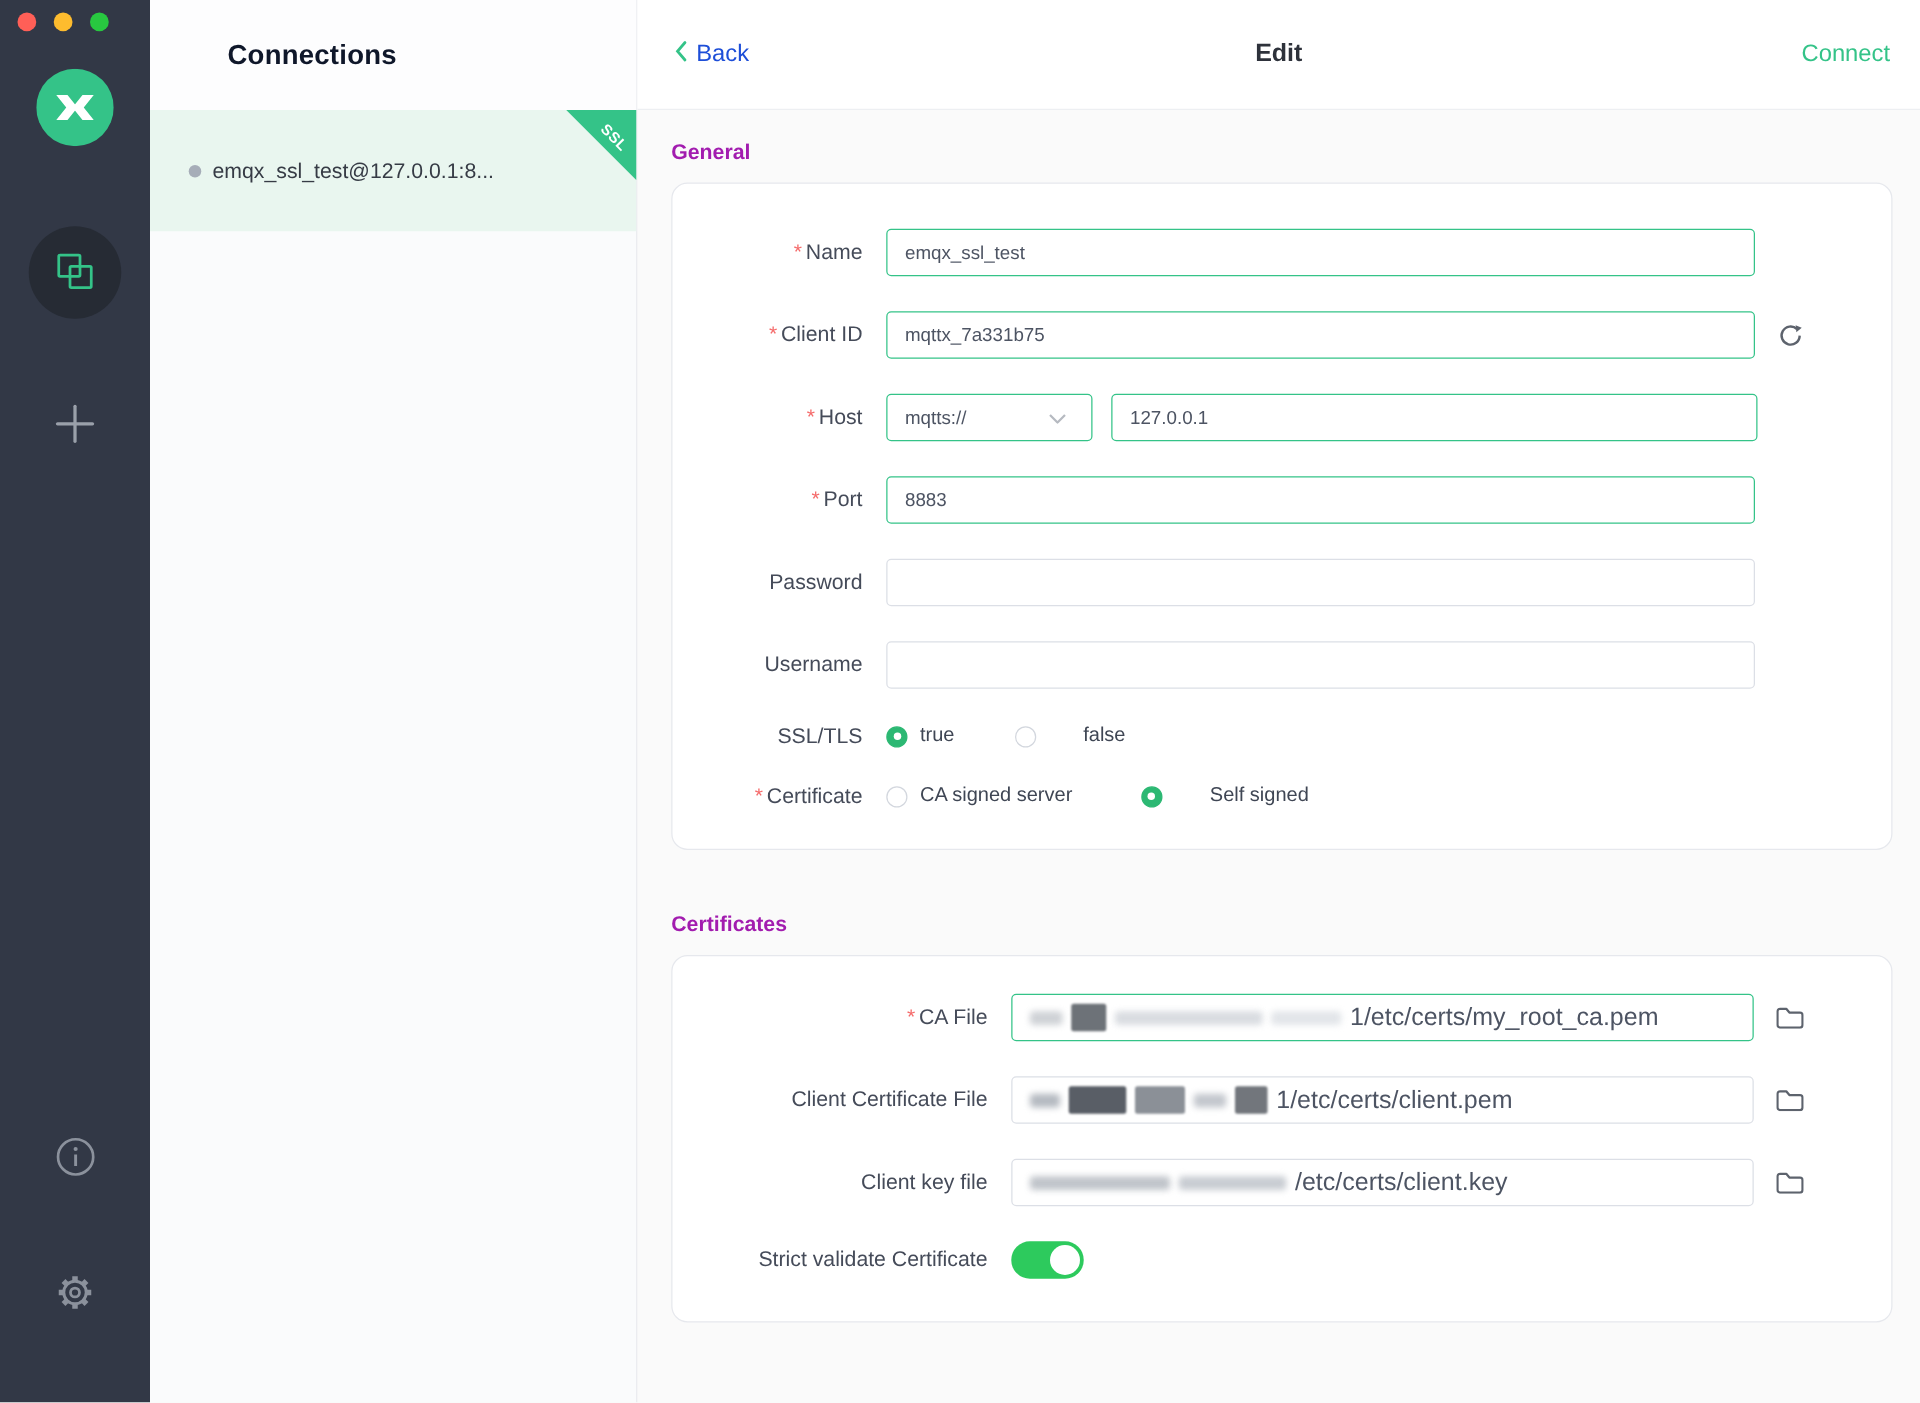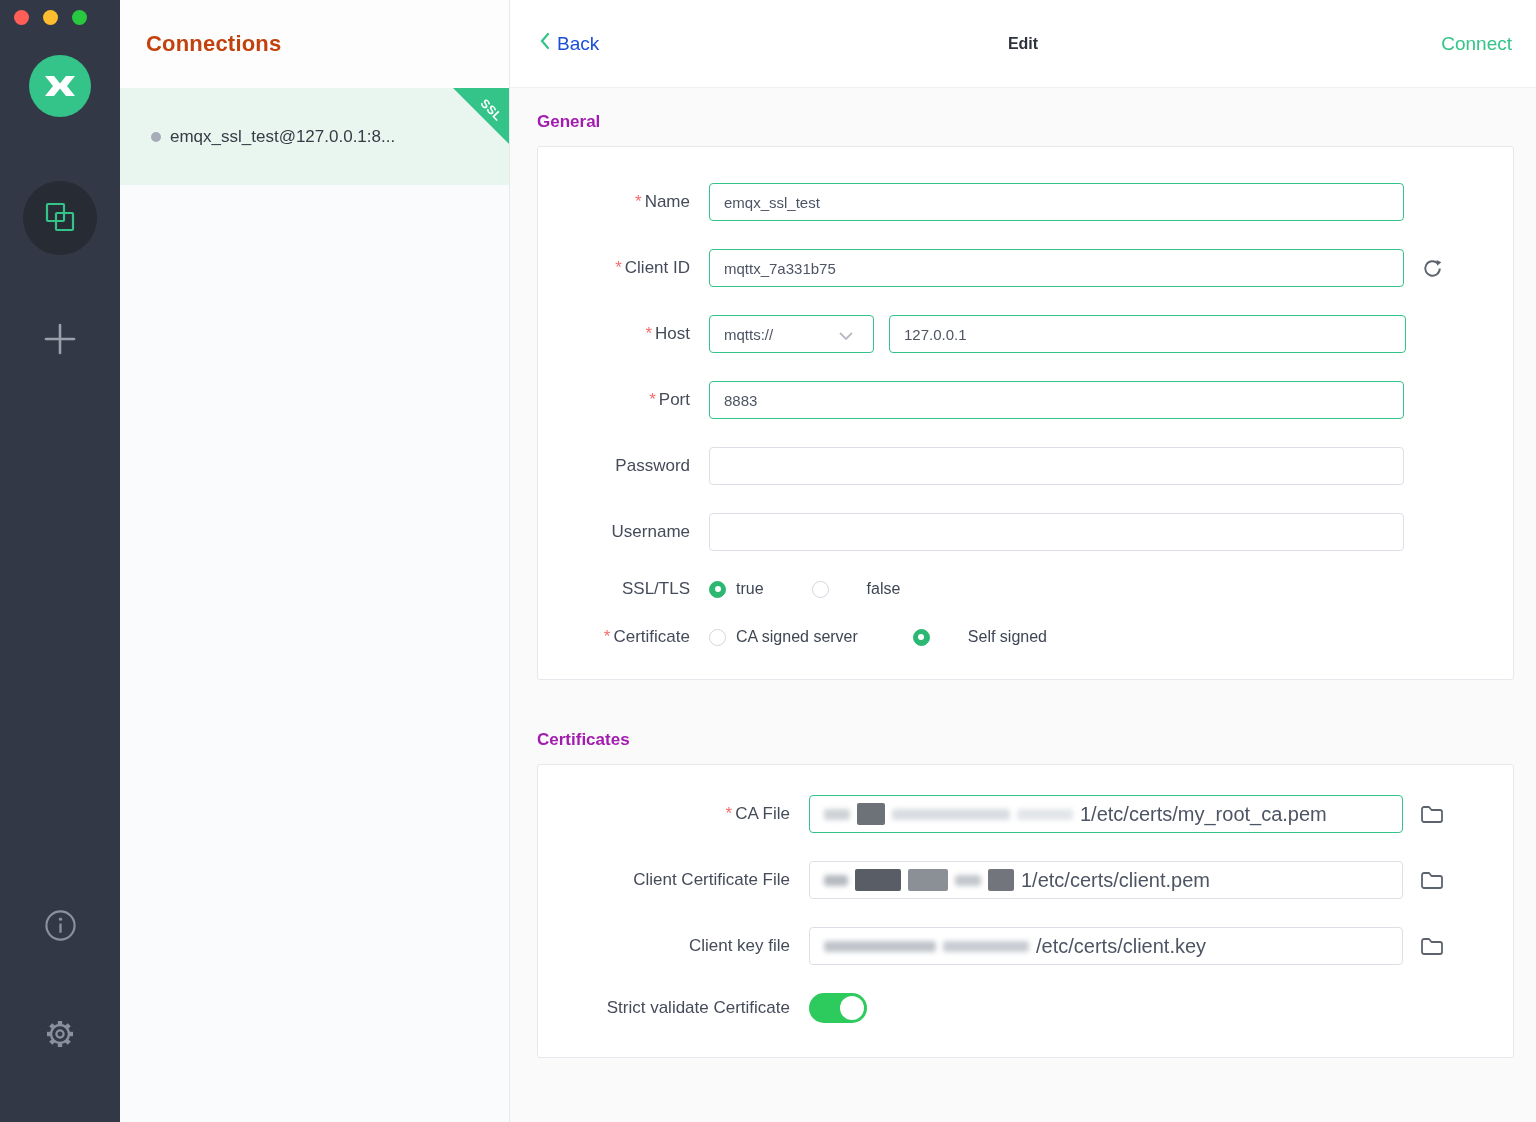--- a/index.html
+++ b/index.html
@@ -15,41 +15,41 @@
   .logo { width:62px; height:62px; margin-top:30px; }
   .nav-circle { width:74px; height:74px; border-radius:50%; background:#262b34; margin-top:64px;
                 display:flex; align-items:center; justify-content:center; border:none; cursor:pointer; }
   .plus-btn { margin-top:67px; background:none; border:none; cursor:pointer; line-height:0; }
   .side-footer { margin-top:auto; display:flex; flex-direction:column; align-items:center; gap:74px; padding-bottom:70px; }
   .side-footer button { background:none; border:none; cursor:pointer; line-height:0; }
 
   
   .conn-panel { width:390px; background:#fafbfc; border-right:1px solid #e6e8eb; flex-shrink:0; }
   .conn-header { height:88px; display:flex; align-items:center; padding-left:26px; background:#fdfdfe; }
-  .conn-title { font-size:22px; font-weight:700; color:#c2410c; letter-spacing:.2px; }
+  .conn-title { font-size:22px; font-weight:700; color:#0f172a; letter-spacing:.2px;margin-left:36px; }
   .conn-item { position:relative; height:97px; display:flex; align-items:center; padding-left:31px; background:#e9f6ef; cursor:pointer; }
   .conn-dot { width:10px; height:10px; border-radius:50%; background:#a6adb8; margin-right:9px; flex-shrink:0; }
   .conn-name { font-size:17px; color:#363b45; }
   .ribbon { position:absolute; top:0; right:0; width:0; height:0;
             border-top:56px solid #34c388; border-left:56px solid transparent; }
   .ribbon-label { position:absolute; top:15px; right:5px; transform:rotate(45deg);
                   color:#ffffff; font-size:12px; font-weight:600; letter-spacing:.5px; }
 
   
   .main { flex:1; display:flex; flex-direction:column; background:#fafafa; min-width:0; }
   .main-header { height:88px; background:#ffffff; border-bottom:1px solid #edeff2;
                  display:flex; align-items:center; position:relative; flex-shrink:0; }
   .back-link { display:flex; align-items:center; gap:7px; margin-left:30px; color:#1d4ed8;
                font-size:19px; cursor:pointer; text-decoration:none; }
-  .page-title { position:absolute; left:50%; transform:translateX(-50%); font-size:16px; font-weight:700; color:#2e323b; }
+  .page-title { position:absolute; left:50%; transform:translateX(-50%); font-size:20px; font-weight:700; color:#2e323b; }
   .connect-link { margin-left:auto; margin-right:24px; color:#34c388; font-size:19px; cursor:pointer; text-decoration:none; }
 
   .content { flex:1; padding:0 22px 0 27px; overflow:hidden; }
   .section-title { margin-top:24px; font-size:17px; font-weight:700; color:#a21caf; }
-  .card { margin-top:14px; background:#ffffff; border:1px solid #e6e8ed; border-radius:3px; }
+  .card { margin-top:14px; background:#ffffff; border:1px solid #e6e8ed; border-radius:13px; }
   .card.general { padding:36px 0 4px; }
   .card.certs { padding:30px 0 20px; }
 
   .row { display:flex; align-items:center; margin-bottom:28px; }
   .lbl { width:171px; text-align:right; padding-right:19px; font-size:17px; color:#454b59; flex-shrink:0; }
   .certs .lbl { width:271px; }
   .req { color:#f56c6c; margin-right:3px; }
 
   .input { height:38px; border:1px solid #dcdfe6; border-radius:4px; padding:0 14px;
            font-size:15px; color:#4d5463; background:#fff; font-family:"Liberation Sans", sans-serif; outline:none; }

